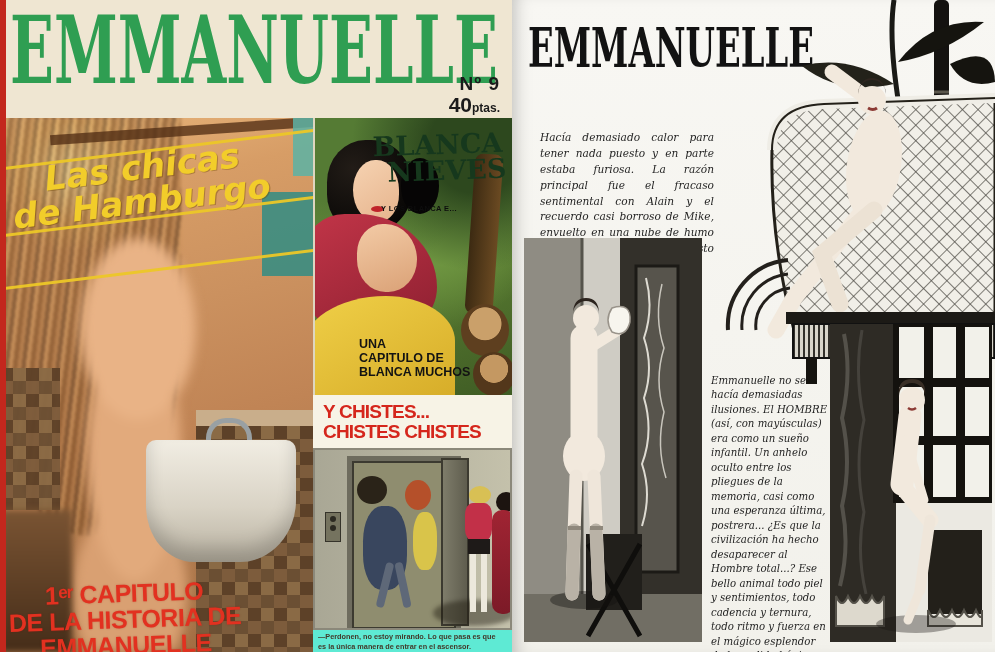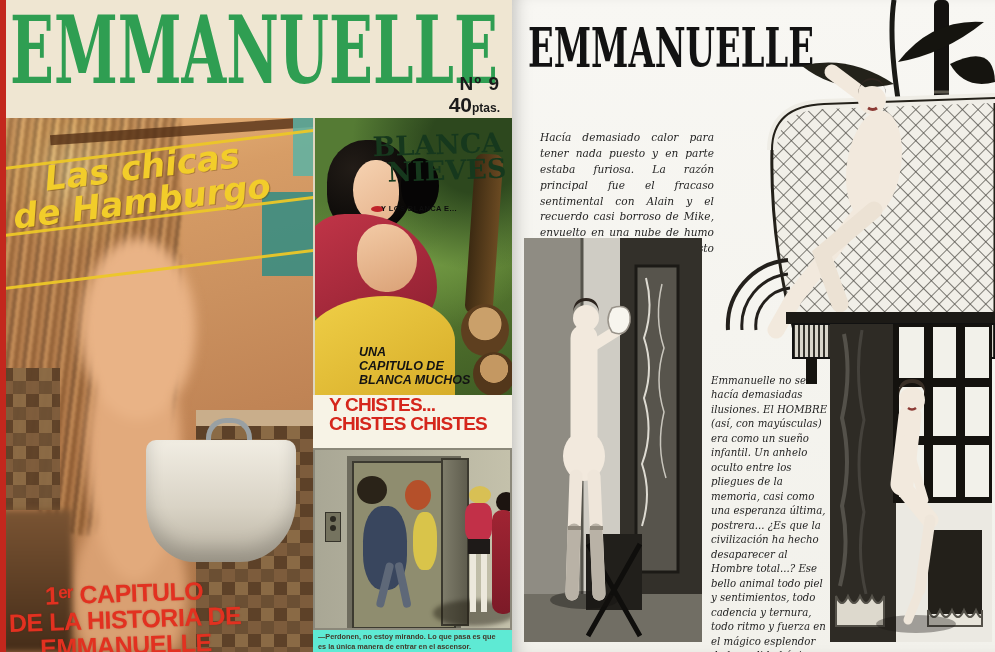--- a/index.html
+++ b/index.html
@@ -83,25 +83,25 @@
     background:linear-gradient(150deg,#f0d048,#d7ad29);}
   .dwarf{border-radius:50%;}
   .dwarf1{position:absolute;left:146px;top:186px;width:48px;height:52px;
     background:radial-gradient(circle at 50% 38%,#caa06a 0 40%,#5e3f1f 42%);}
   .dwarf2{position:absolute;left:158px;top:234px;width:42px;height:44px;
     background:radial-gradient(circle at 50% 38%,#c49862 0 40%,#53371b 42%);}
   .bn-title{position:absolute;left:58px;top:14px;color:#16381d;font-family:"DejaVu Serif",serif;
     font-weight:bold;font-size:27px;line-height:.98;transform:rotate(-2deg);}
   .bn-title .t2{margin-left:14px;display:block;}
   .bn-sub{position:absolute;left:66px;top:86px;font-size:7.5px;font-weight:bold;color:#0d0d0d;letter-spacing:.4px;}
-  .bn-cap{position:absolute;left:44px;top:228px;color:#131313;font-weight:bold;font-size:12.5px;line-height:1.1;font-style:italic;}
+  .bn-cap{position:absolute;left:44px;top:220px;color:#131313;font-weight:bold;font-size:12.5px;line-height:1.1;}
 
   
   .chistes{position:absolute;left:313px;top:395px;width:199px;height:53px;background:#f7f3e6;
-    display:flex;flex-direction:column;padding-left:16px;box-sizing:border-box;}
+    display:flex;flex-direction:column;justify-content:center;padding-left:10px;box-sizing:border-box;}
   .chistes span{color:#d5261c;font-weight:bold;font-size:19px;line-height:1.02;letter-spacing:-.8px;}
 
   
   .panel-cartoon{position:absolute;left:313px;top:448px;width:199px;height:182px;overflow:hidden;
     background:linear-gradient(90deg,#a9a795,#c4c1ab);border:2px solid #8b887a;box-sizing:border-box;}
   .cp-frame{position:absolute;left:32px;top:6px;width:104px;height:168px;border:5px solid #6e6c5e;
     background:#8f8d6f;box-shadow:inset 0 0 0 2px #3c3a30;}
   .cp-plate{position:absolute;left:10px;top:62px;width:14px;height:28px;background:#75735f;border:1px solid #35332a;}
   .cp-plate i{display:block;width:6px;height:6px;border-radius:50%;background:#2c2a22;margin:3px auto 0;}
   .cp-blob{position:absolute;border-radius:42%;}

